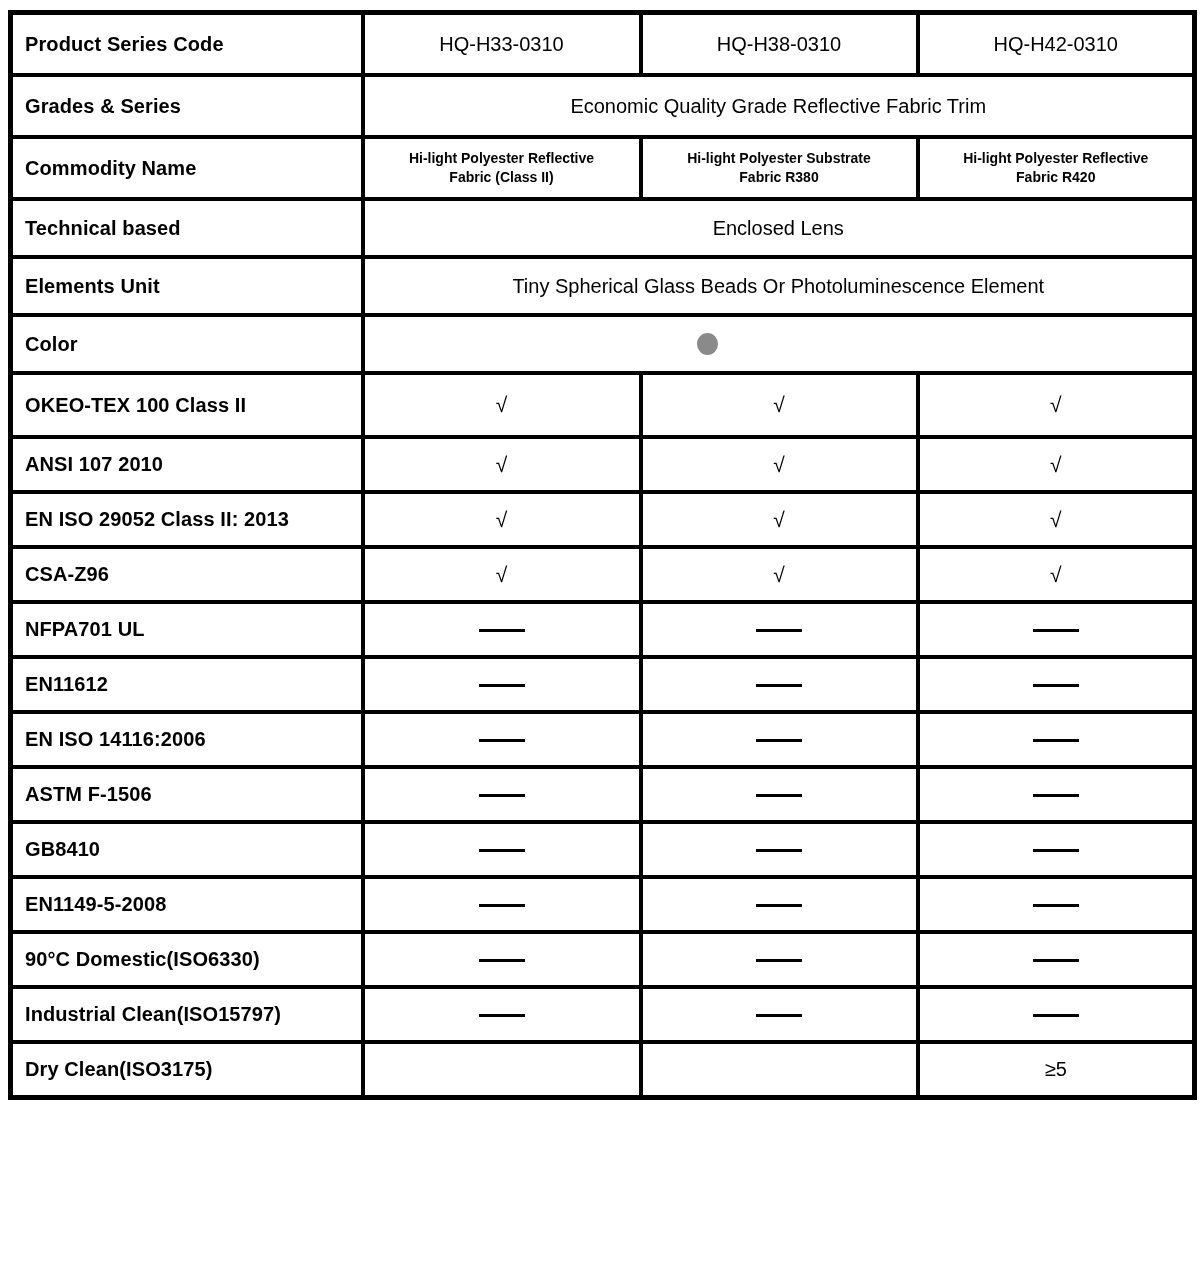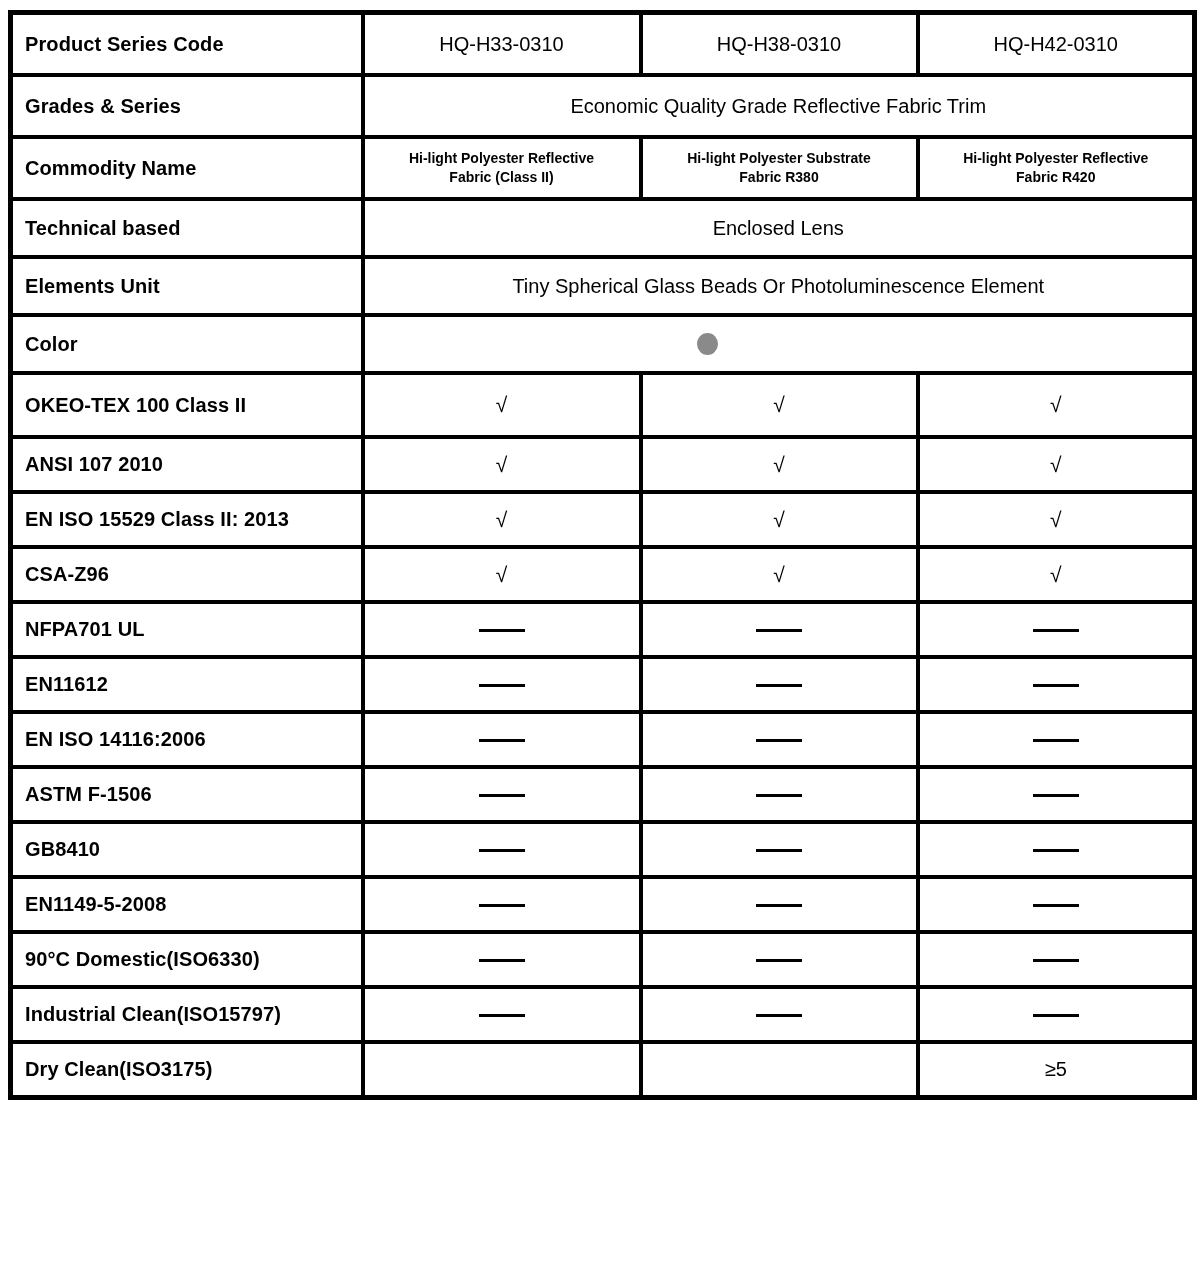--- a/index.html
+++ b/index.html
@@ -124,21 +124,21 @@
           <td class="value-cell check">√</td>
           <td class="value-cell check">√</td>
         </tr>
         <tr>
           <td class="label-cell">ANSI 107 2010</td>
           <td class="value-cell check">√</td>
           <td class="value-cell check">√</td>
           <td class="value-cell check">√</td>
         </tr>
         <tr>
-          <td class="label-cell">EN ISO 15529 Class II: 2013</td>
+          <td class="label-cell">EN ISO 29052 Class II: 2013</td>
           <td class="value-cell check">√</td>
           <td class="value-cell check">√</td>
           <td class="value-cell check">√</td>
         </tr>
         <tr>
           <td class="label-cell">CSA-Z96</td>
           <td class="value-cell check">√</td>
           <td class="value-cell check">√</td>
           <td class="value-cell check">√</td>
         </tr>

